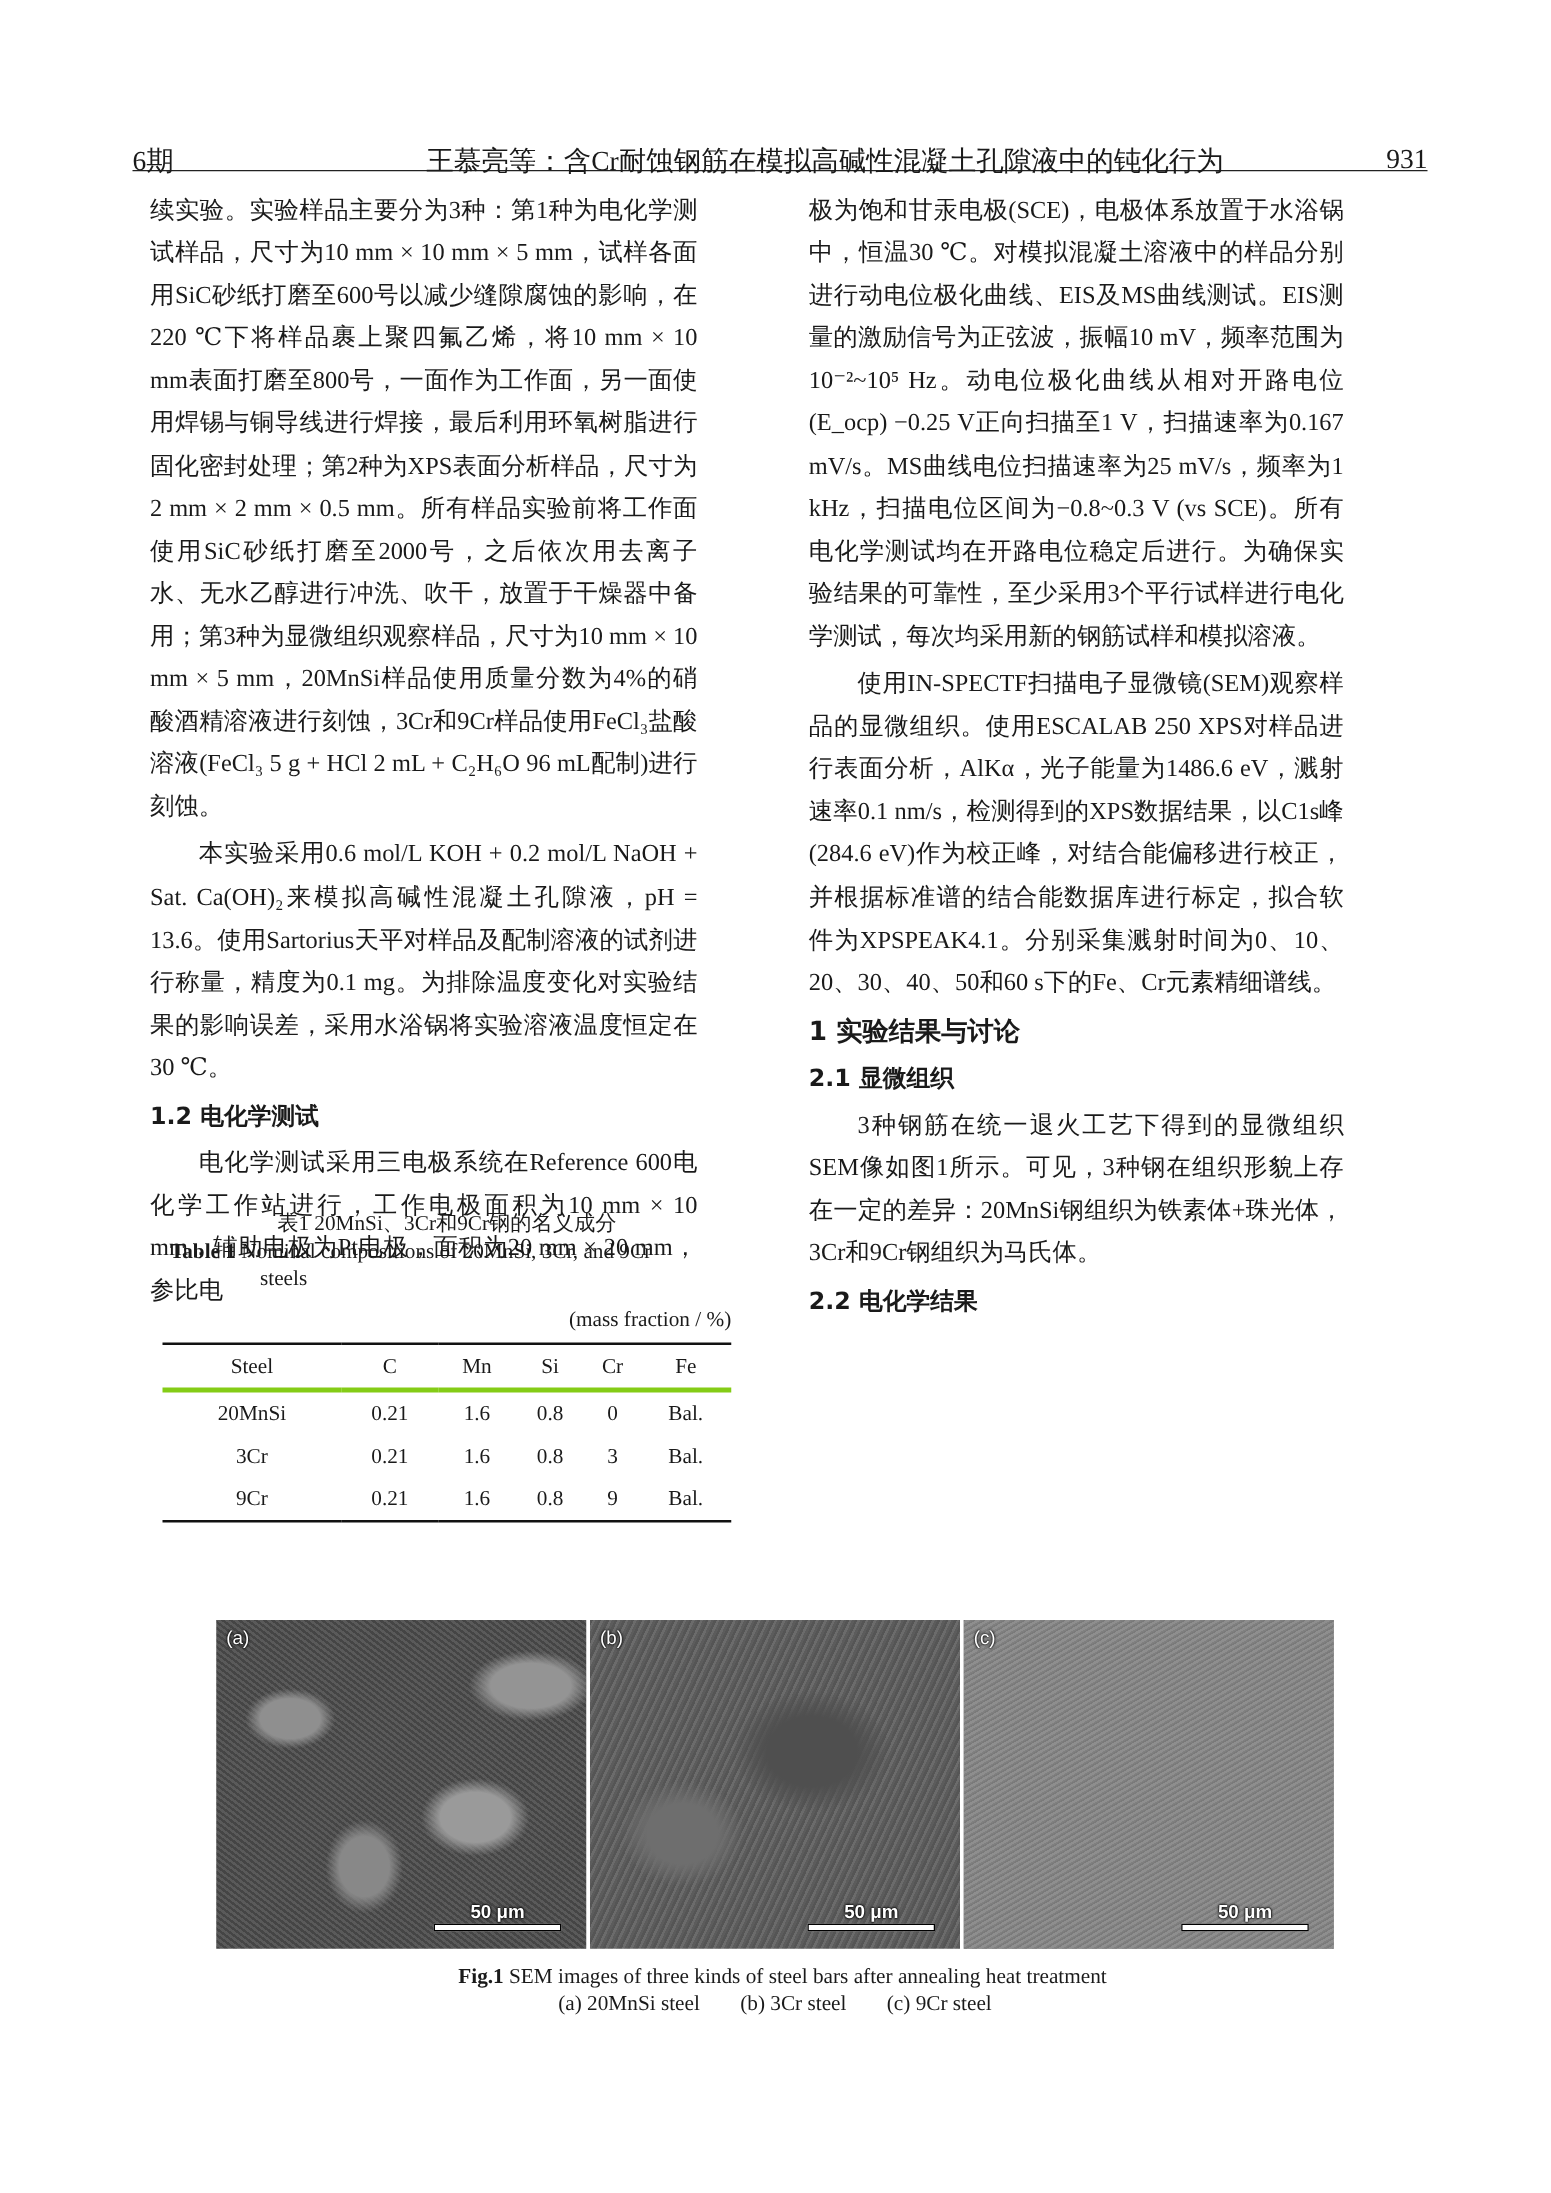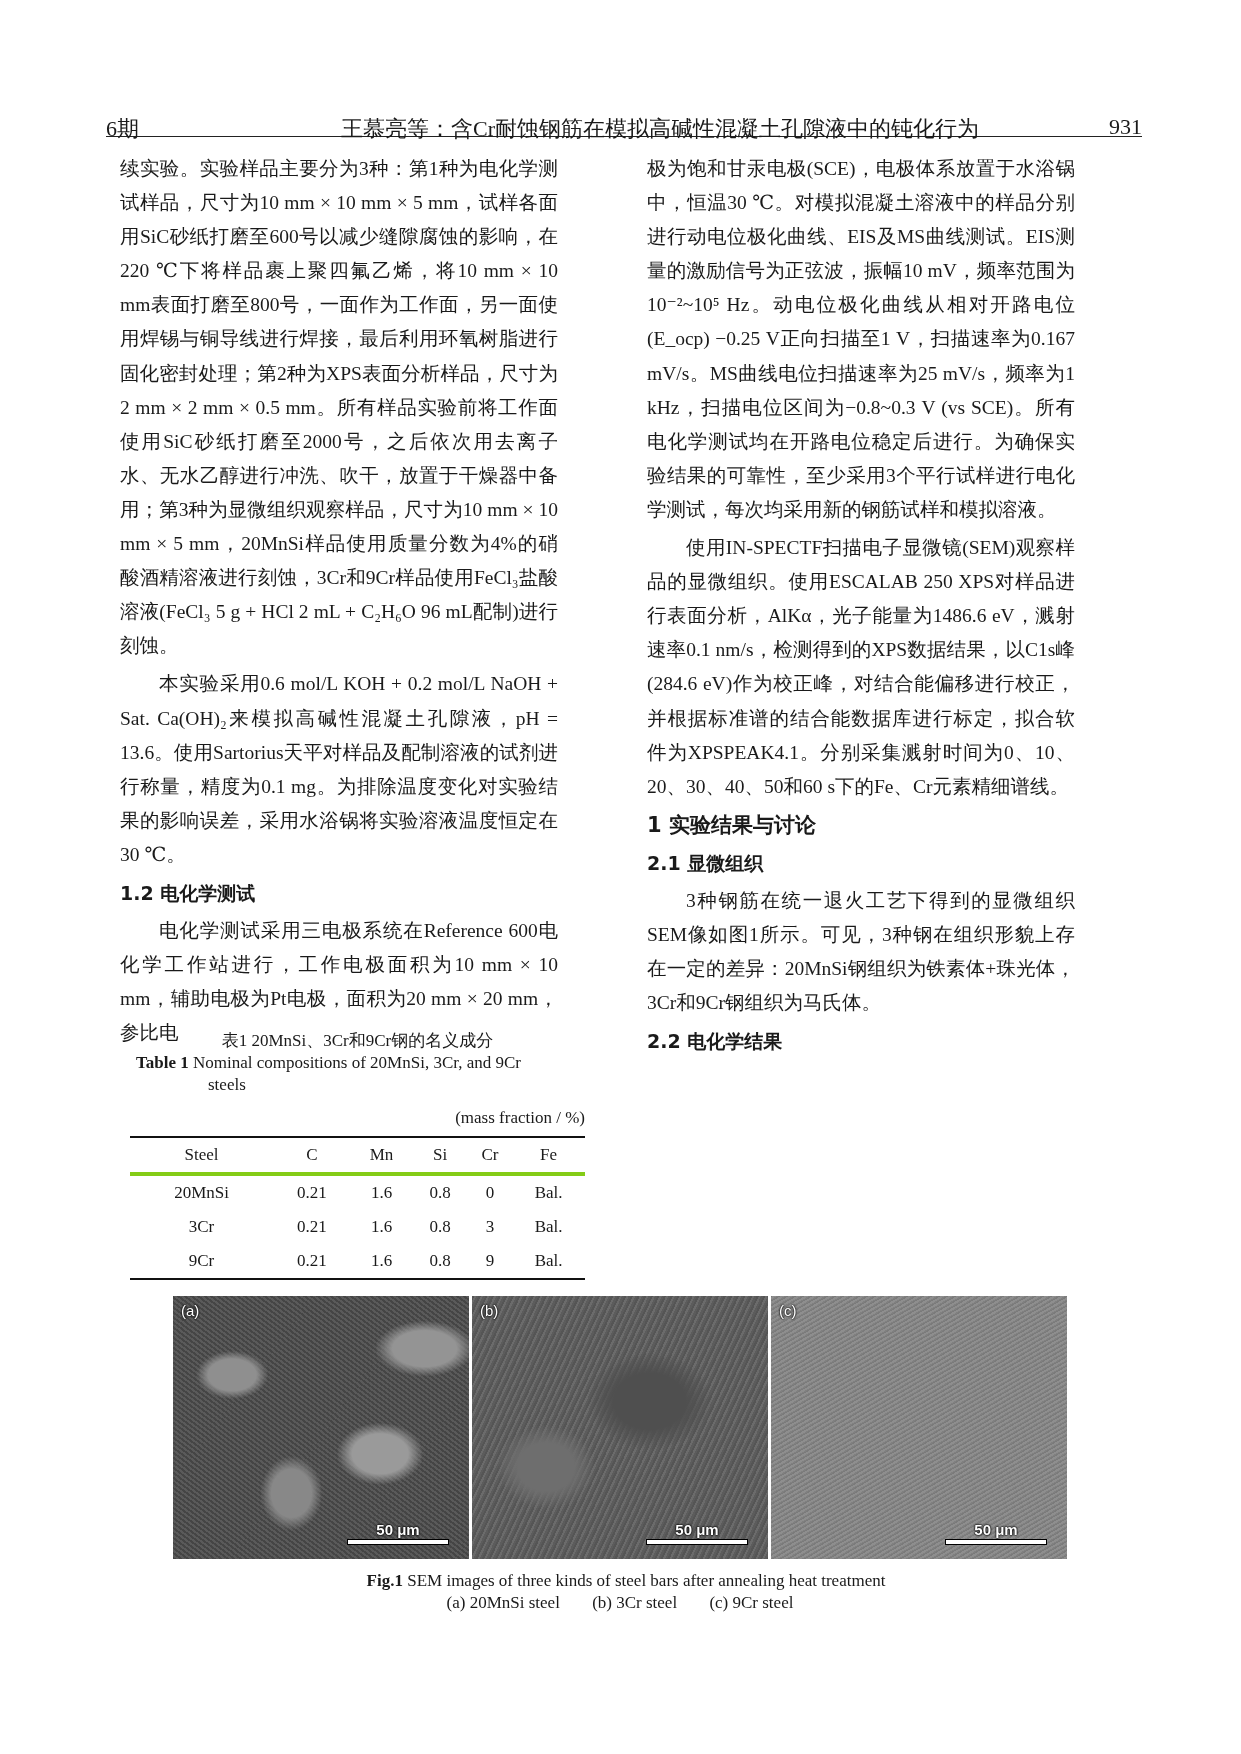--- a/index.html
+++ b/index.html
@@ -11,21 +11,21 @@
   .h-left { left: 0; }
   .h-center { left: 235px; }
   .h-right { right: 0; }
   .col { position: absolute; top: 148px; font-size: 19.5px; line-height: 34.1px; text-align: justify; }
   .col-left { left: 116px; width: 446px; }
   .col-right { left: 643px; width: 436px; }
   .col p { margin: 4px; }
   .indent { text-indent: 2em; }
   .sec2 { font-family: "DejaVu Sans", sans-serif; font-weight: bold; font-size: 19px; margin: 0; }
   .sec1 { font-family: "DejaVu Sans", sans-serif; font-weight: bold; font-size: 21px; margin: 12px 0 10px 0; }
-  .table-block { position: absolute; left: 130px; top: 1030px; width: 455px; }
+  .table-block { position: absolute; left: 130px; top: 968px; width: 455px; }
   .t-cap-cn { text-align: center; font-size: 17px; line-height: 22px; }
   .t-cap-en { font-size: 17px; line-height: 22px; margin-left: 6px; }
   .t-cap-en b { font-weight: bold; }
   .t-cap-en .steels { display: block; padding-left: 72px; }
   .t-unit { text-align: right; font-size: 17px; margin: 12px 0 8px 0; }
   table { width: 100%; border-collapse: collapse; font-size: 17px; }
   thead tr { border-top: 2px solid #111; border-bottom: 4px solid #84cc16; }
   tbody tr:last-child { border-bottom: 2px solid #111; }
   th, td { text-align: center; font-weight: normal; height: 34px; padding: 0; }
   .figure { position: absolute; left: 173px; top: 1296px; width: 894px; height: 263px; display: flex; gap: 3px; }

